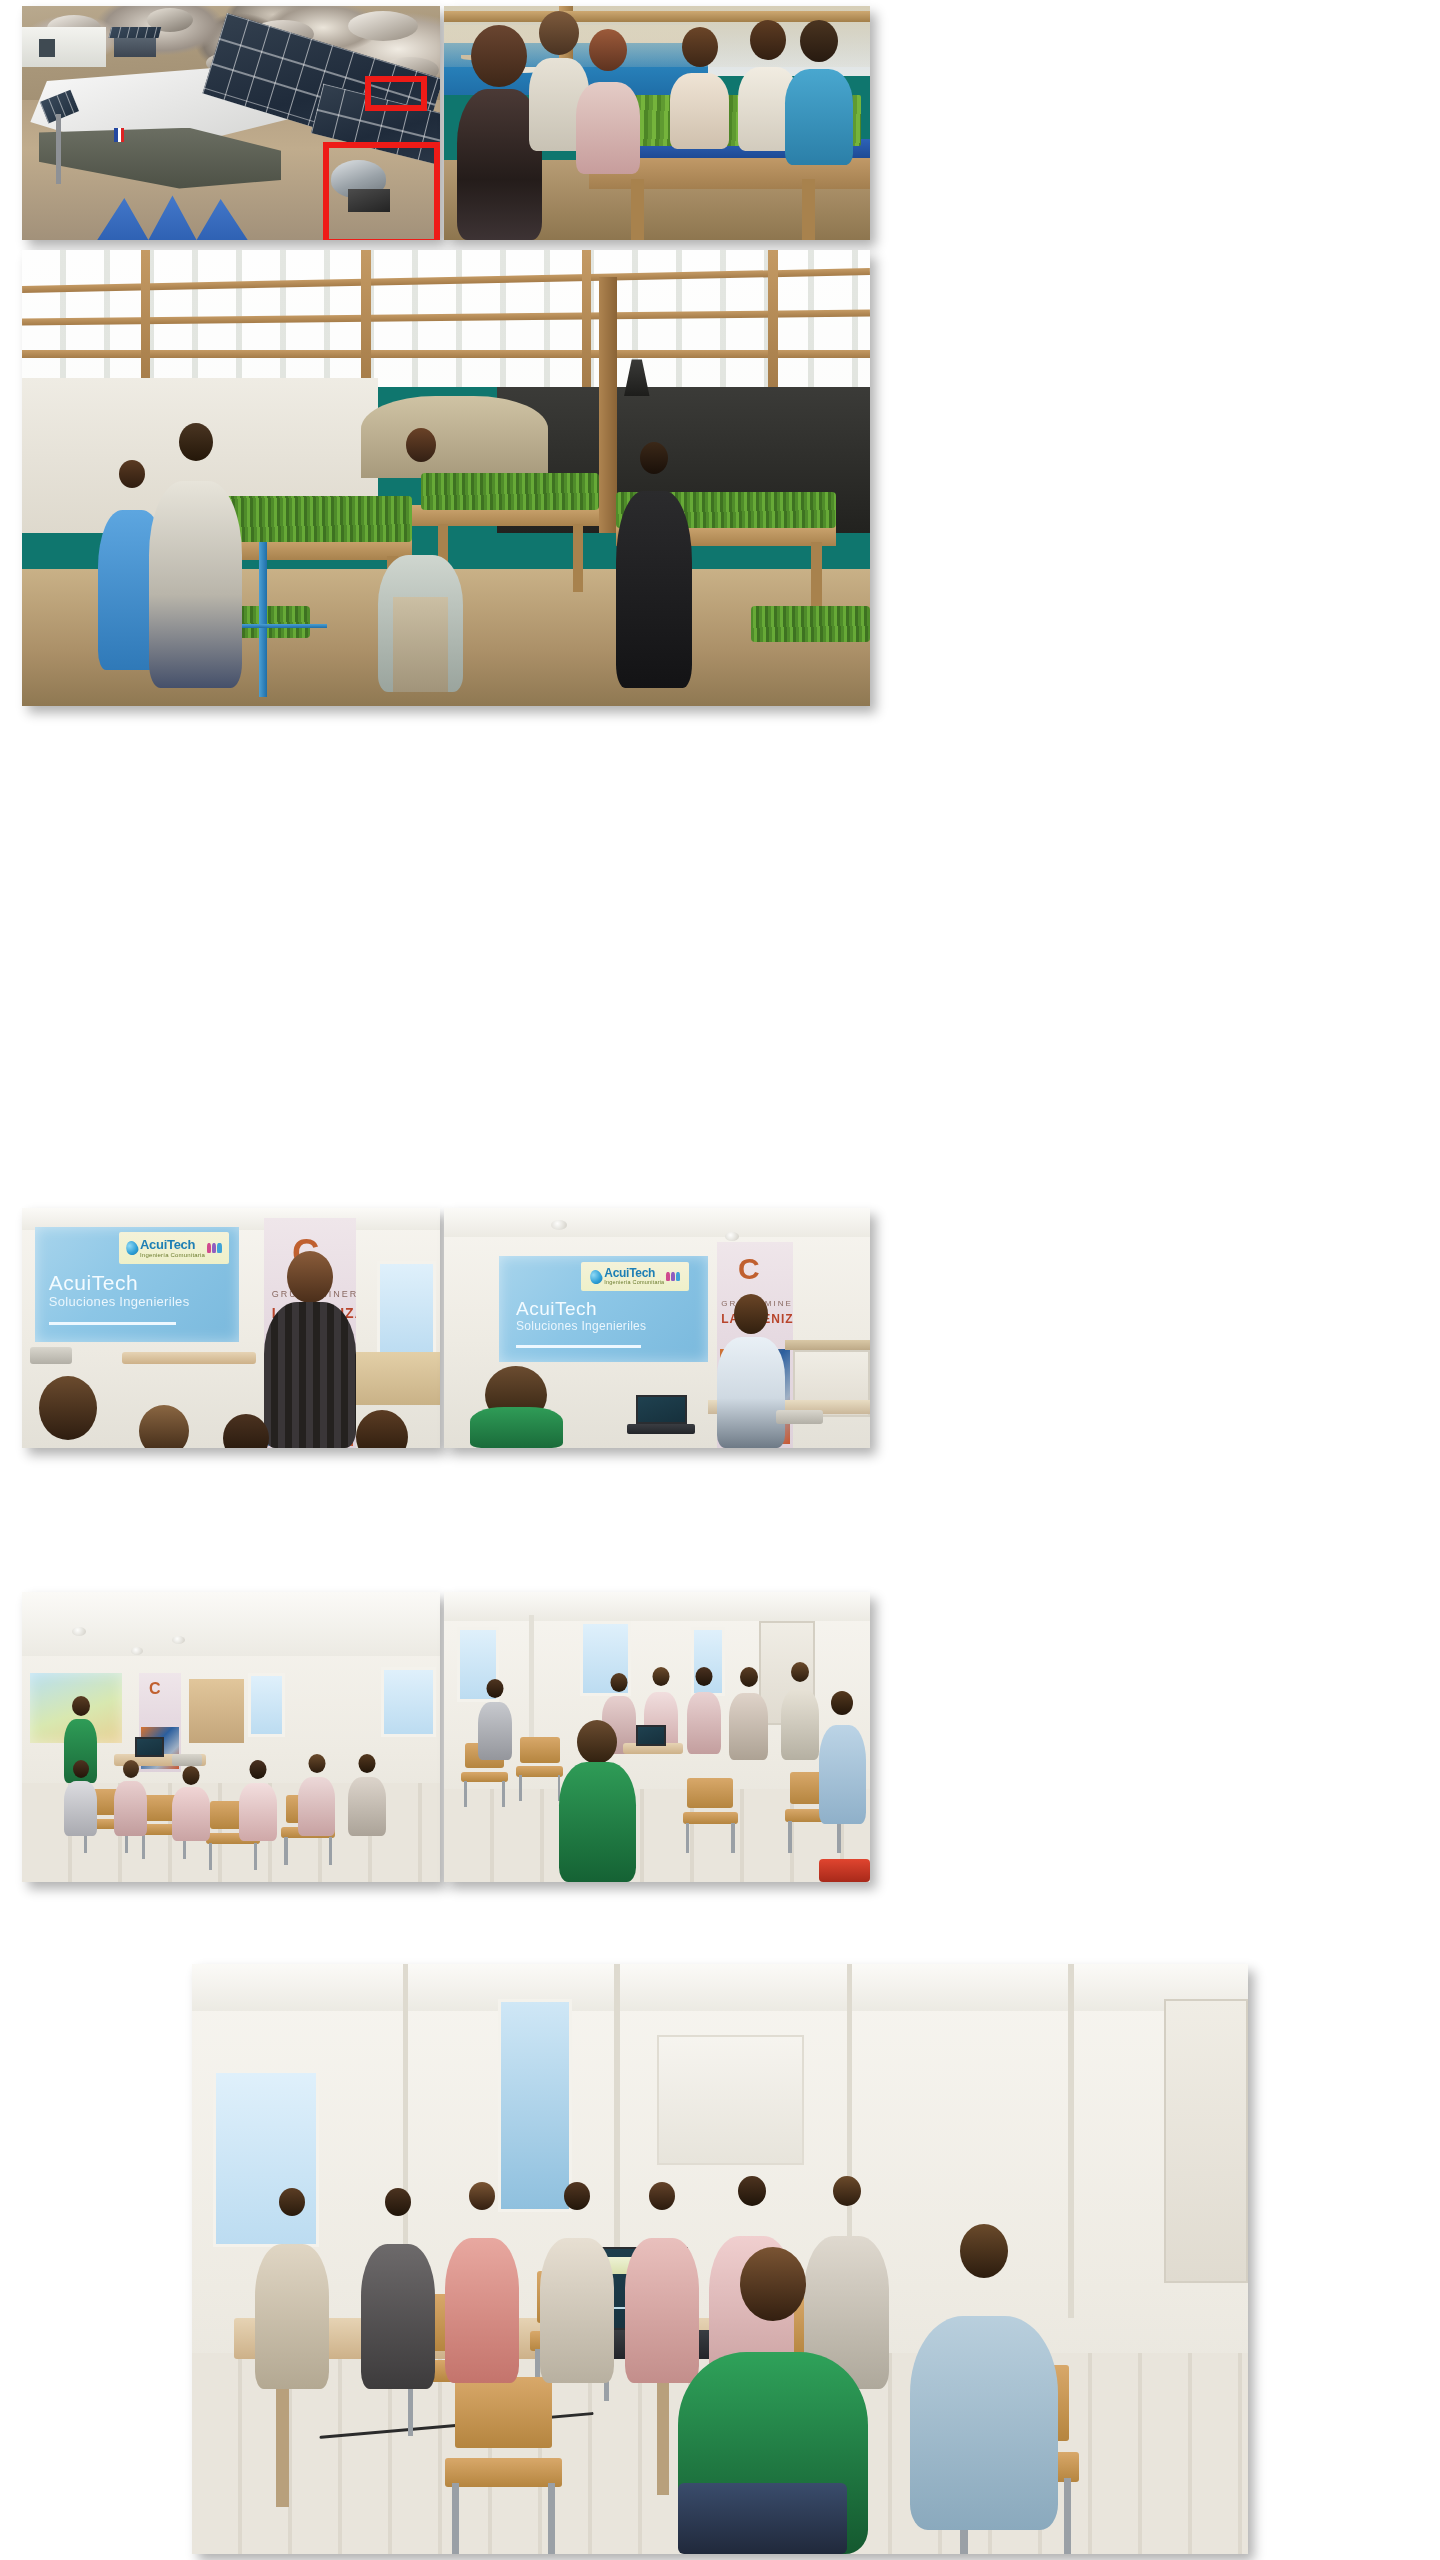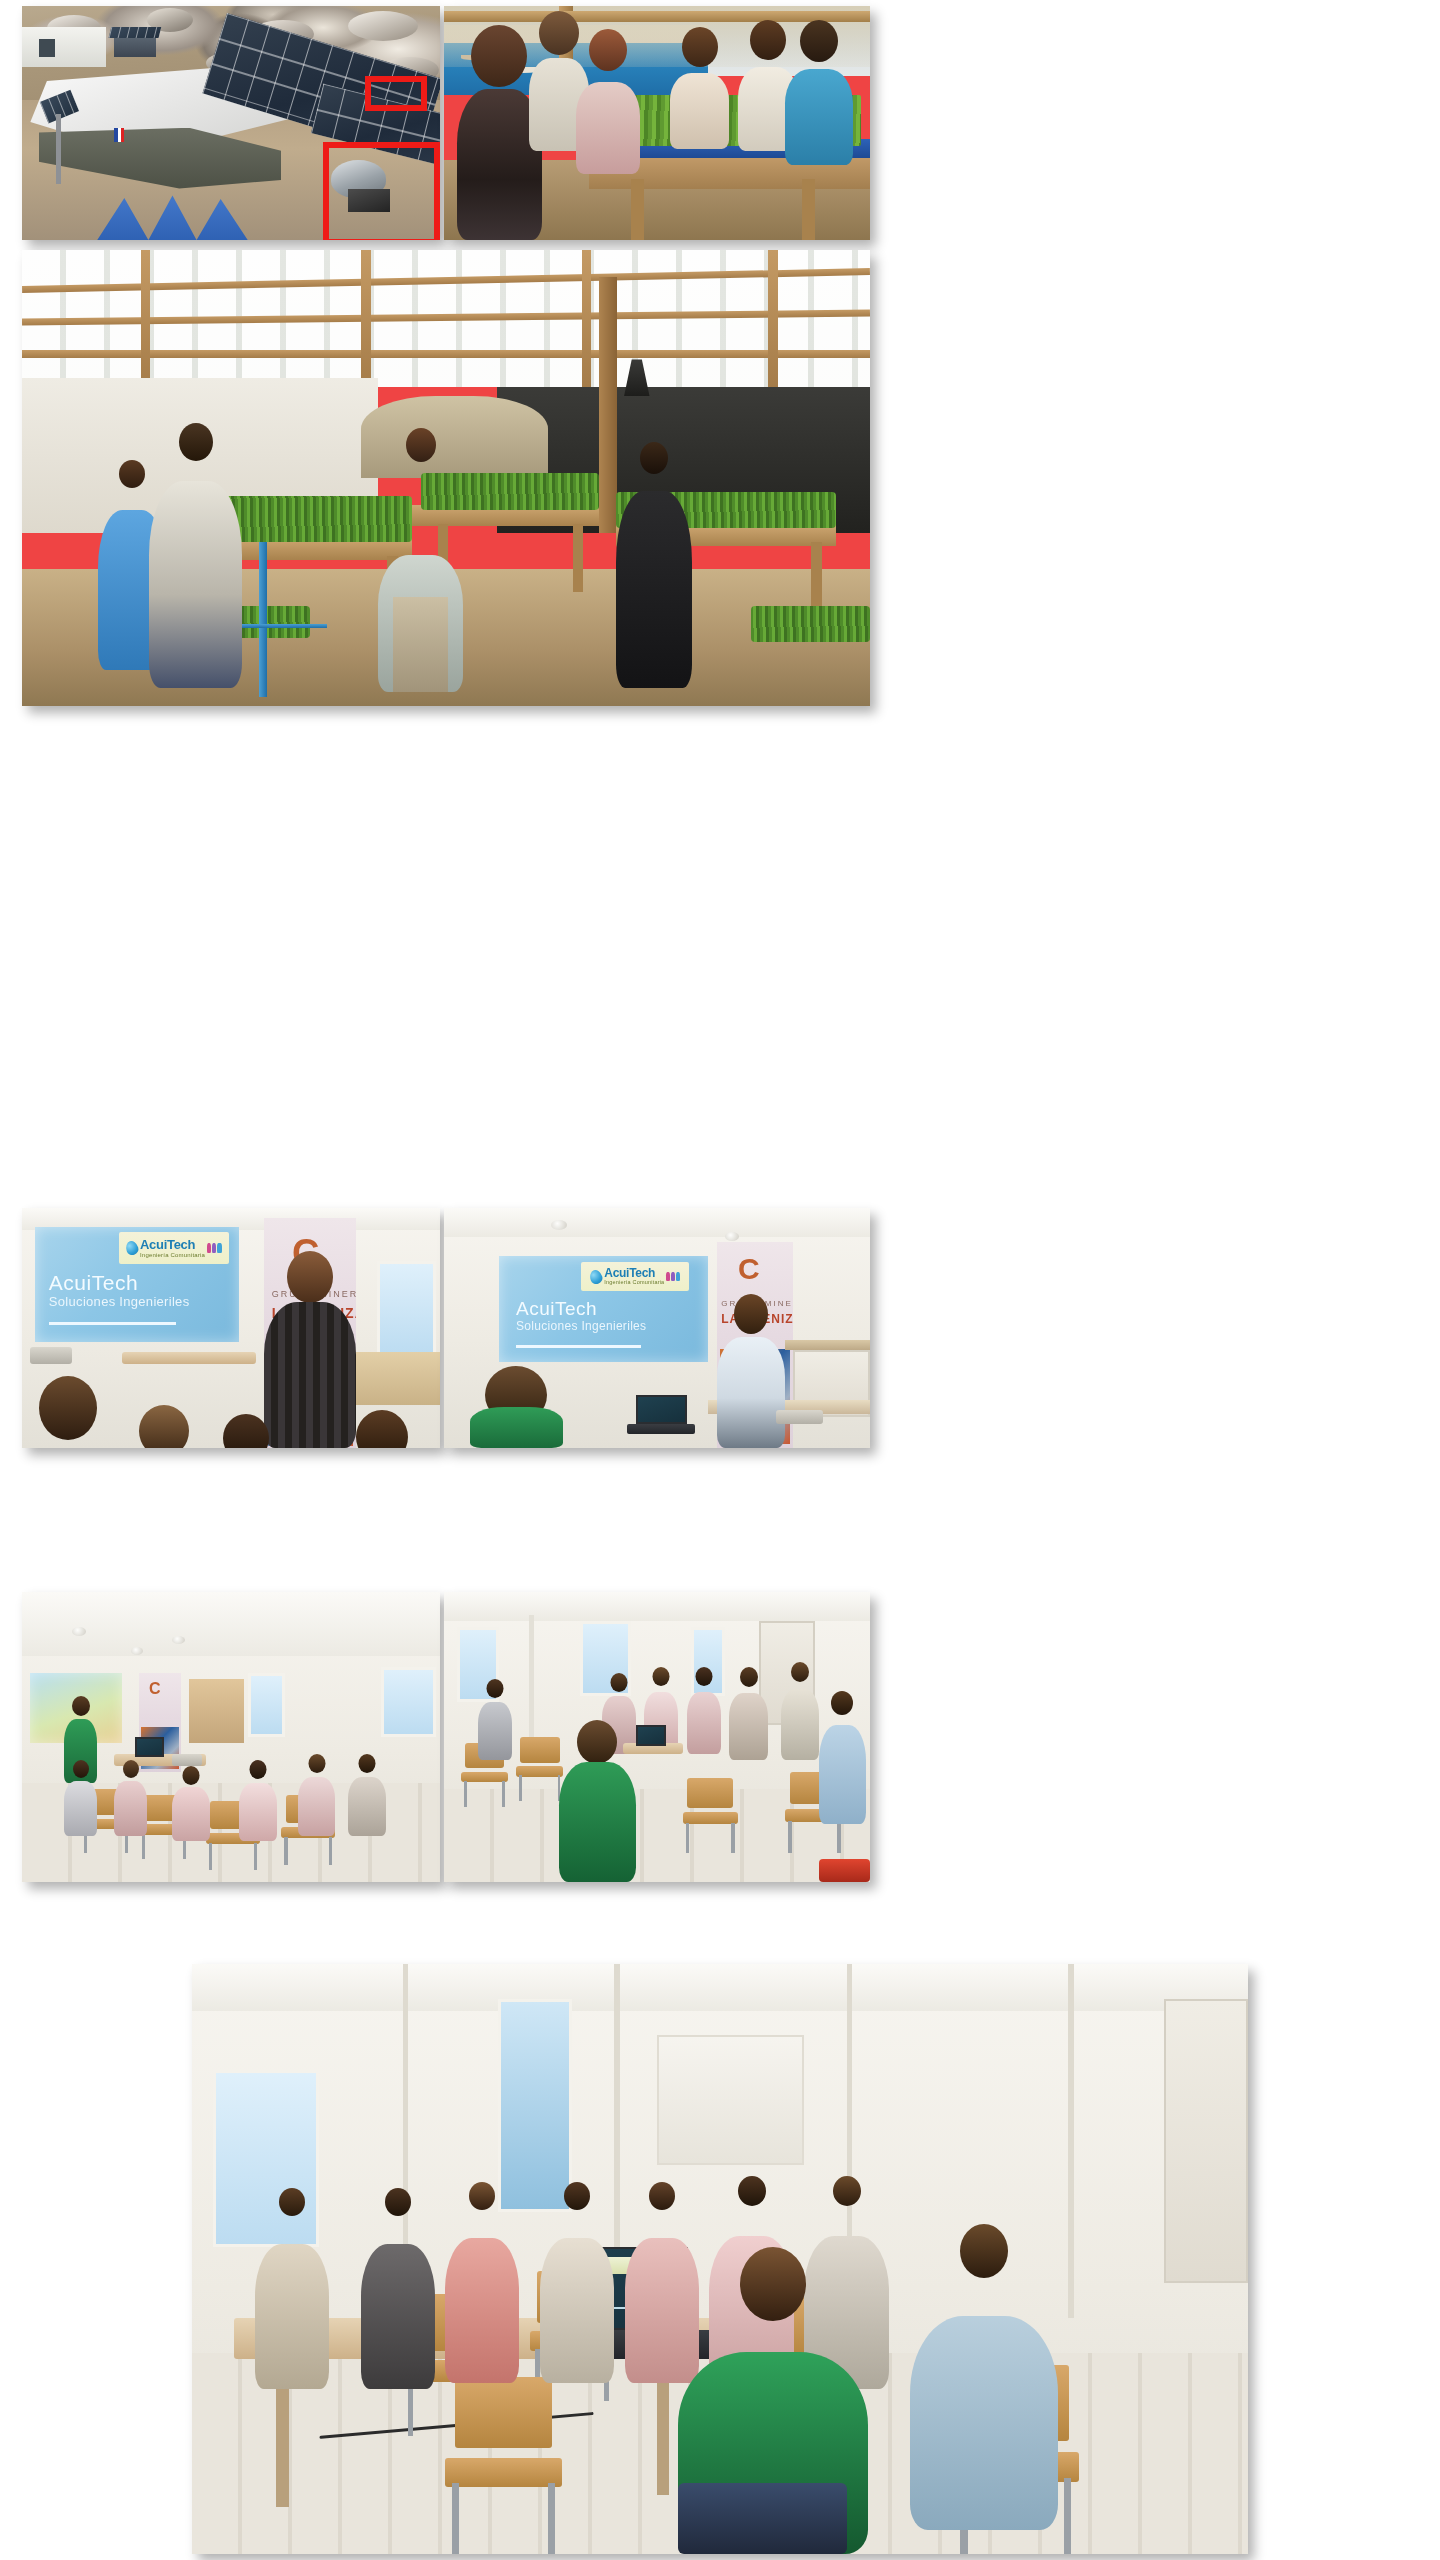--- a/index.html
+++ b/index.html
@@ -13,21 +13,21 @@
   .collage {
     position: relative;
     width: 1440px;
     height: 2560px;
     background: #ffffff;
   }
   .photo {
     position: absolute;
     overflow: hidden;
     box-shadow: 6px 7px 11px rgba(0,0,0,0.30);
-    background: #ef4444;
+    background: #0f766e;
   }
   .scene { position: absolute; inset: 0; overflow: hidden; }
   .blob    { position:absolute; border-radius:50%; }
   .rect    { position:absolute; }
 
   
   .annot {
     position: absolute;
     border: 6px solid #ee1b17;
     background: transparent;

